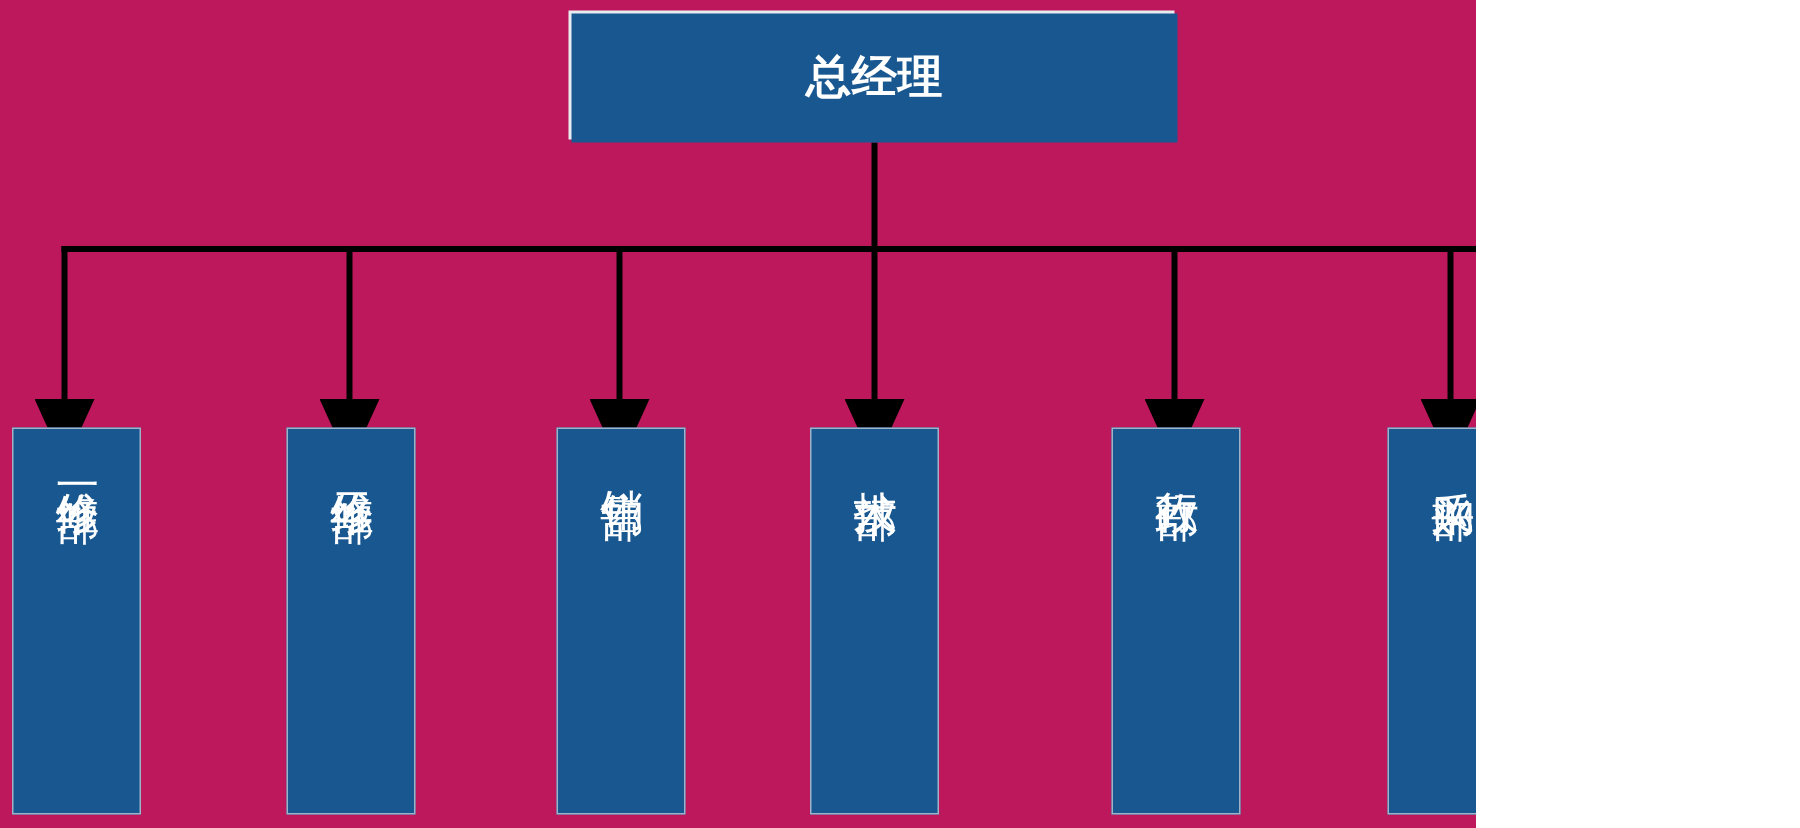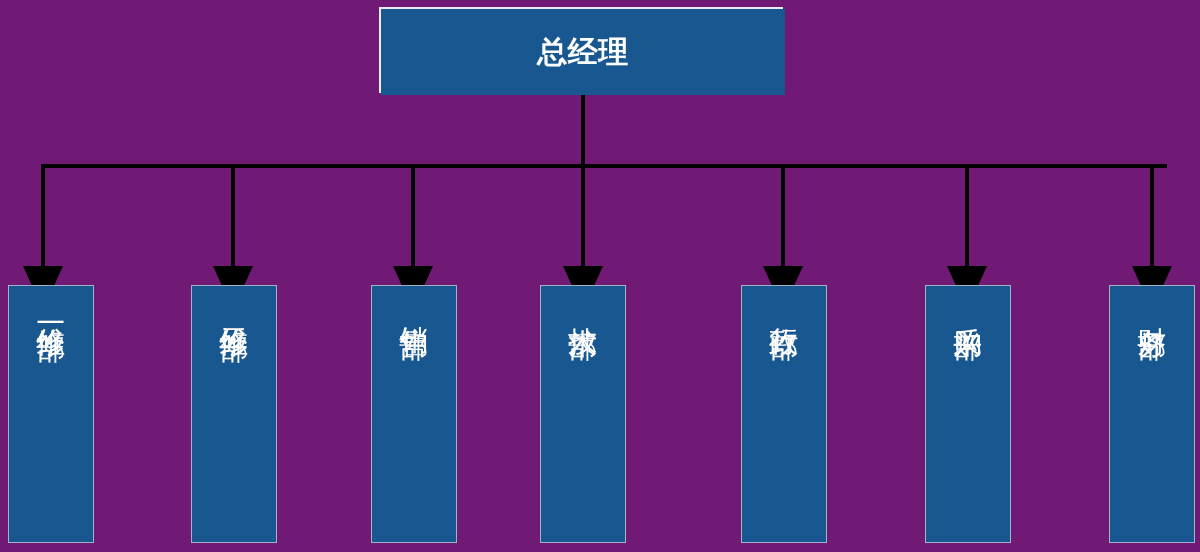--- a/index.html
+++ b/index.html
@@ -6,23 +6,23 @@
   html, body {
     margin: 0;
     padding: 0;
     background: #ffffff;
   }
   body {
     font-family: "Liberation Sans", "DejaVu Sans", sans-serif;
   }
   #org-chart {
     position: relative;
-    width: 1200px;
+    width: 984px;
     height: 552px;
-    background: #701a75;
+    background: #be185d;
     overflow: hidden;
   }
   
   #connectors {
     position: absolute;
     left: 0;
     top: 0;
     width: 1200px;
     height: 552px;
     z-index: 1;

